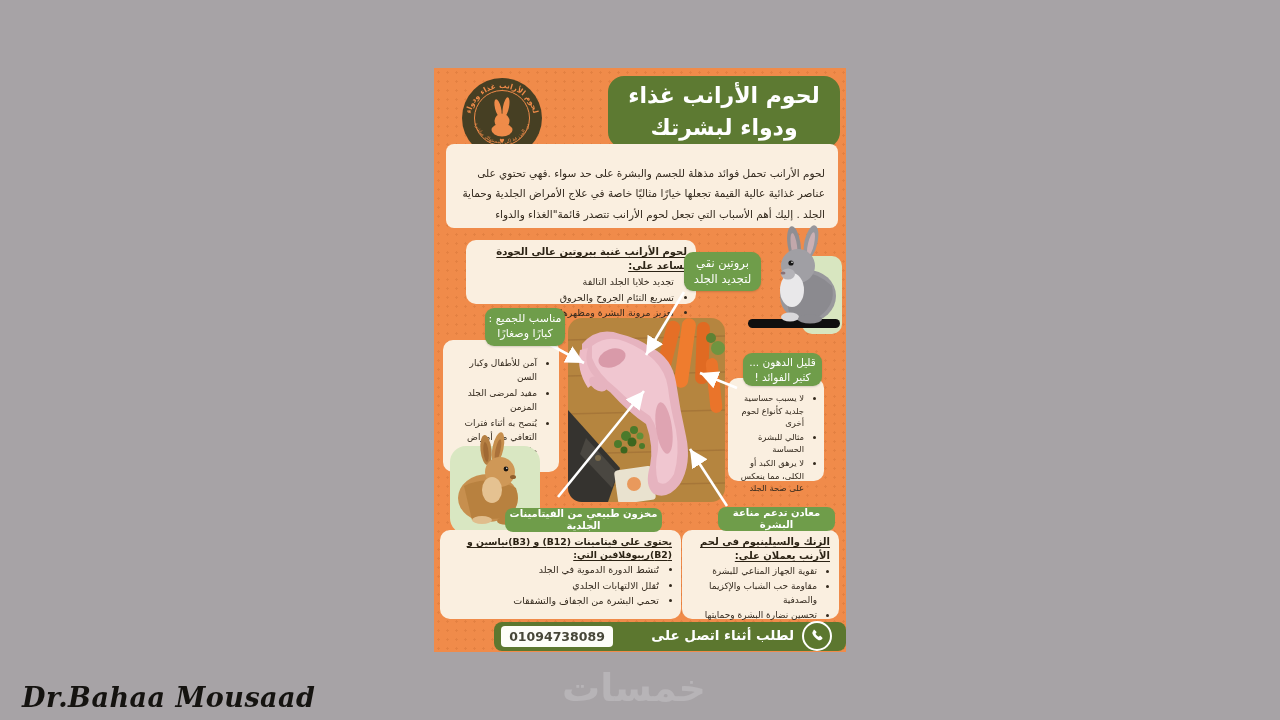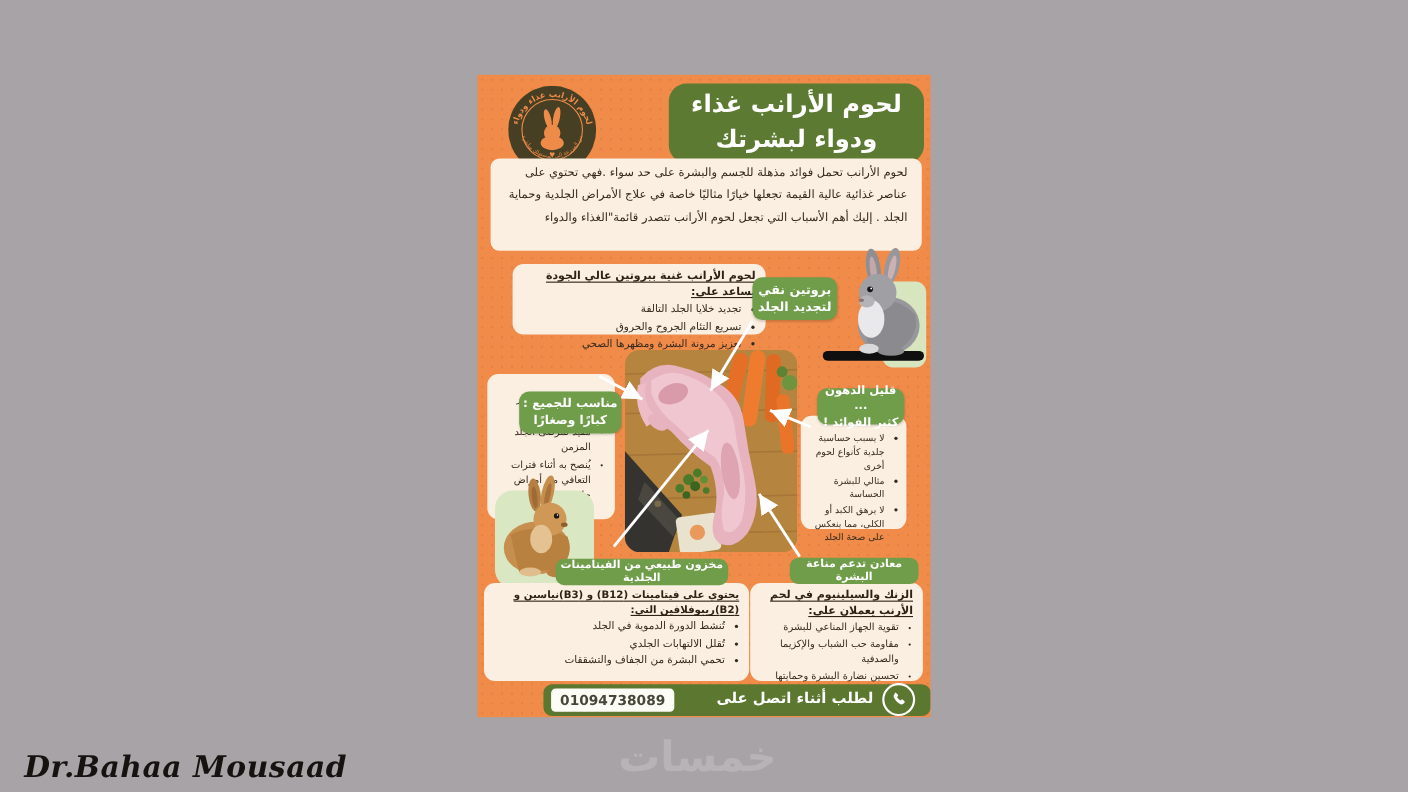--- a/index.html
+++ b/index.html
@@ -17,45 +17,45 @@
     background-color:#f08b4a;
     background-image:radial-gradient(rgba(140,60,15,.13) 1px, transparent 1.2px);
     background-size:9px 9px; overflow:hidden; direction:rtl; }
 
   .abs { position:absolute; }
   .cream-box { background:#faefe0; border-radius:10px; padding:5px 9px; color:#33291d; }
   .box-heading { font-size:10px; font-weight:bold; text-decoration:underline;
     text-underline-offset:2px; color:#2c2315; line-height:1.4; }
   .bullets { list-style:disc; margin-top:2px; padding-right:13px; font-size:9.5px; line-height:1.55; color:#33291d; }
   .bullets li { margin-bottom:1px; }
-  .badge { background:#6f9d4a; color:#fff; font-weight:bold; text-align:center;
+  .badge { background:#6f9d4a; color:#fff; font-weight:normal; text-align:center;
     border-radius:9px; display:flex; flex-direction:column; justify-content:center;
     line-height:1.35; box-shadow:0 1px 2px rgba(0,0,0,.15); }
   .pill { background:#6f9d4a; color:#fff; font-weight:bold; text-align:center;
     border-radius:8px; font-size:10px; line-height:1.2; display:flex; align-items:flex-start; justify-content:center; }
 
   
   .title-box { left:174px; top:8px; width:232px; height:72px; background:#5d7a32;
     border-radius:16px; display:flex; flex-direction:column; justify-content:center;
     text-align:center; color:#fff; font-weight:bold; font-size:22px; line-height:1.45; }
 
   
   .intro-box { left:12px; top:76px; width:392px; height:84px; background:#faefe0;
-    border-radius:8px; padding:3px 13px; font-size:10.5px; line-height:1.95;
+    border-radius:8px; padding:19px 13px; font-size:10.5px; line-height:1.95;
     color:#33291d; text-align:right; }
 
   
   .protein-box { left:32px; top:172px; width:230px; height:64px; }
   .protein-badge { left:250px; top:184px; width:77px; height:39px; font-size:11.5px; }
 
   .greenrect-right { left:368px; top:188px; width:40px; height:78px; background:#d8e6c0; border-radius:10px; }
   .rabbit-shadow { left:314px; top:251px; width:92px; height:9px; background:#0f0f0f; border-radius:5px; }
   .gray-rabbit { left:316px; top:156px; width:96px; height:102px; }
 
-  .suitable-badge { left:38px; top:240px; width:93px; height:38px; font-size:11px; z-index:5;margin-top:48px; }
+  .suitable-badge { left:51px; top:240px; width:80px; height:38px; font-size:11px; z-index:5; }
   .suitable-box { left:9px; top:272px; width:116px; height:132px; padding-top:14px; }
   .suitable-box .bullets { font-size:9px; line-height:1.6; }
 
   .meat { left:134px; top:250px; width:157px; height:184px; border-radius:14px; overflow:hidden; z-index:2; }
 
   .lowfat-badge { left:309px; top:285px; width:79px; height:33px; font-size:10.5px; z-index:5; }
   .lowfat-box { left:294px; top:310px; width:96px; height:103px; padding-top:12px; }
   .lowfat-box .bullets { font-size:8.4px; line-height:1.5; padding-right:11px; }
 
   .greenrect-left { left:16px; top:378px; width:90px; height:88px; background:#d9e7c2; border-radius:16px; }

